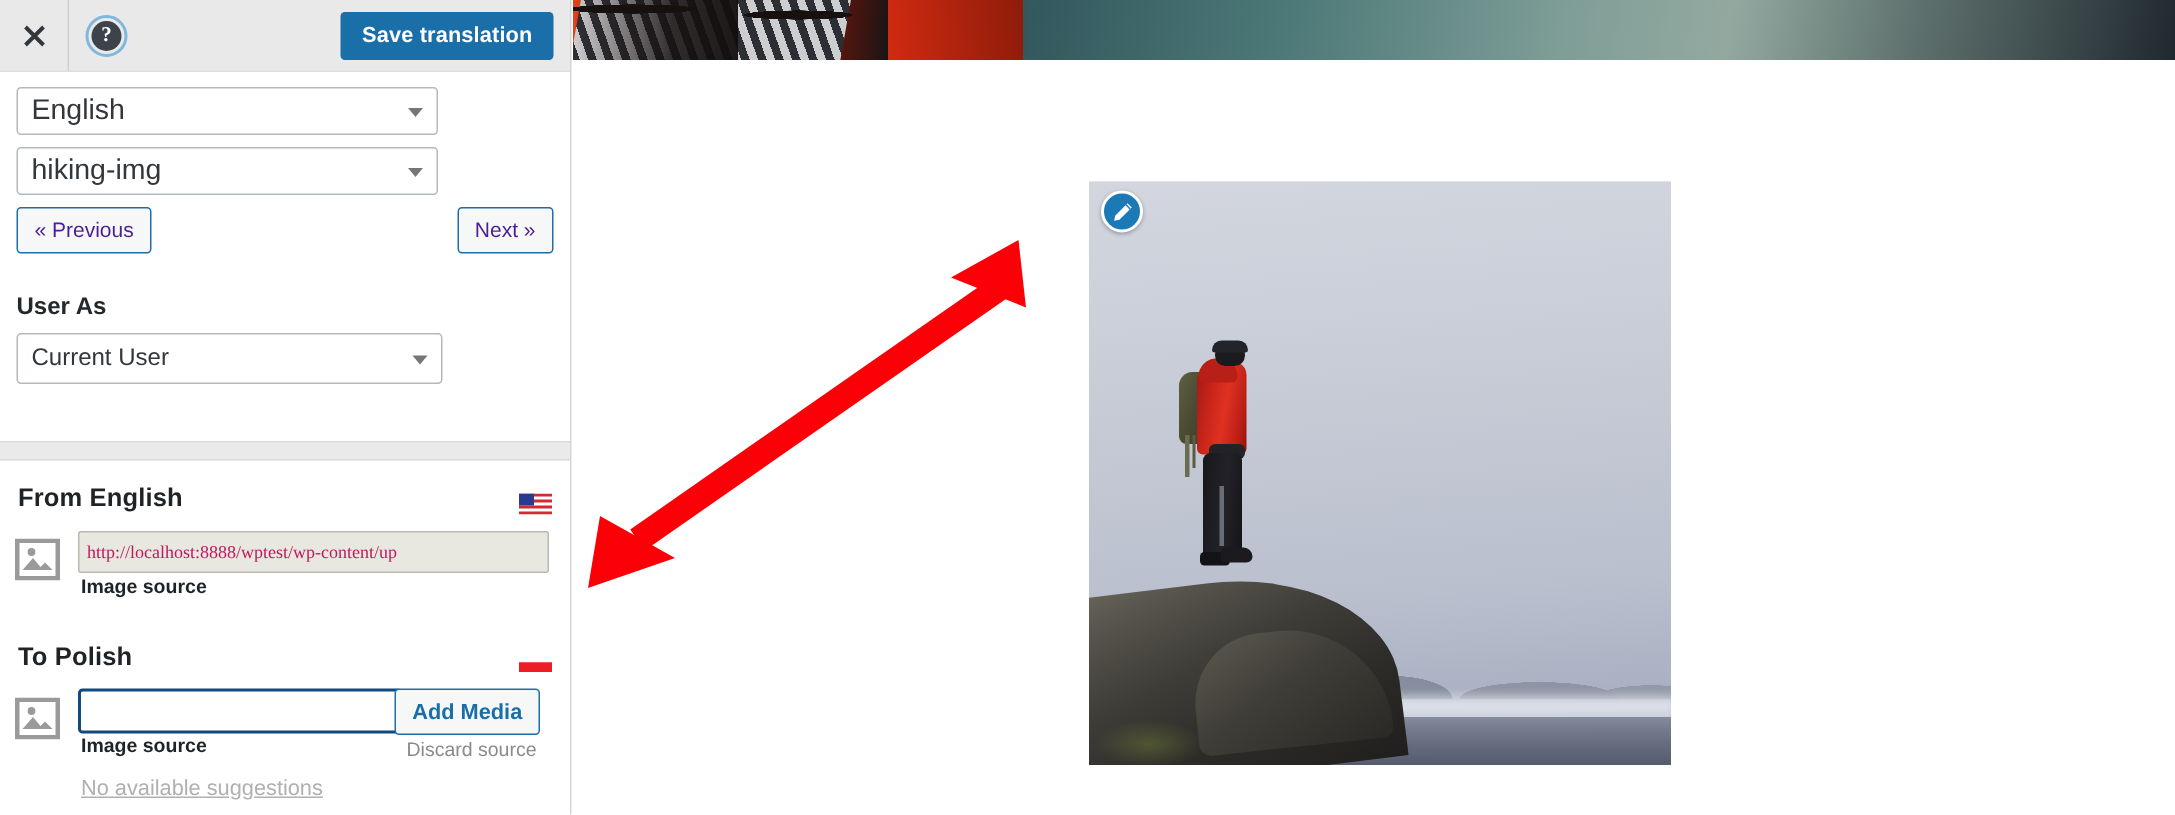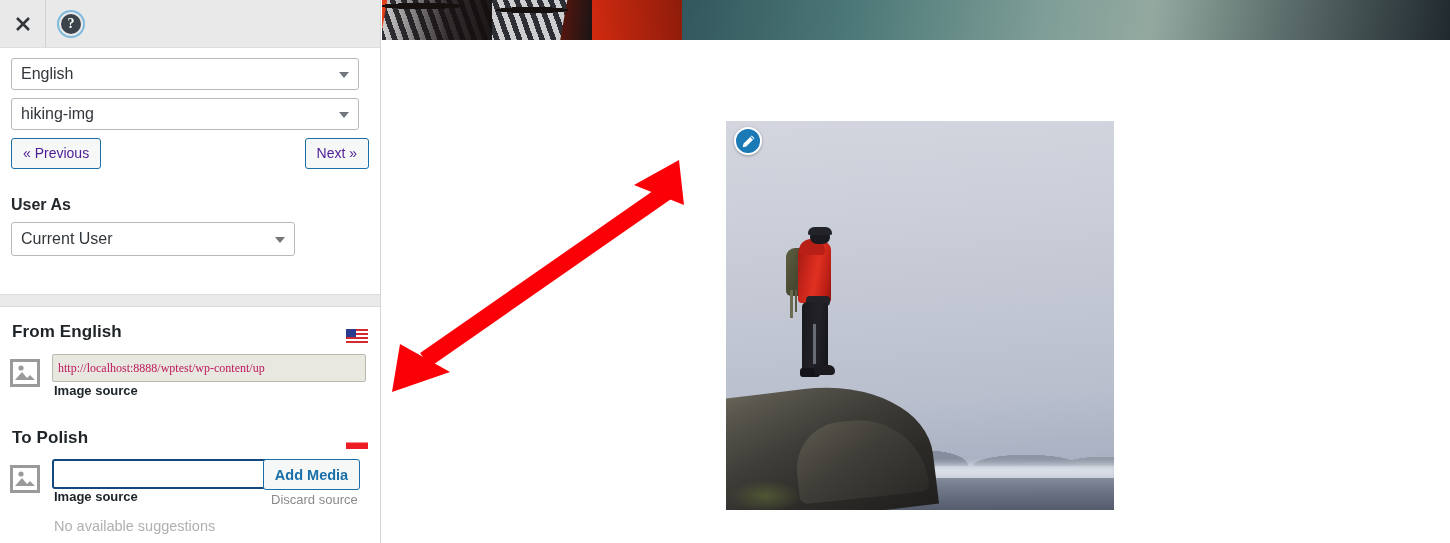--- a/index.html
+++ b/index.html
@@ -63,27 +63,27 @@
     font-family: "Liberation Sans", sans-serif;
     cursor: pointer;
     letter-spacing: 0.1px;
   }
 
   
   #top-panel { padding: 10px 0 0 0; background: #fff; }
   .wp-select {
     position: relative;
     margin: 0 auto 8px 11px;
-    width: 348px; height: 32px;
+    width: 281px; height: 32px;
     border: 1px solid #b4b9be;
     border-radius: 3px;
     background: #fff;
     display: flex; align-items: center;
     padding: 0 28px 0 9px;
-    font-size: 16px;
+    font-size: 19px;
     color: #32373c;
     cursor: pointer;
   }
   .caret {
     position: absolute; right: 9px; top: 50%;
     width: 0; height: 0; margin-top: -2px;
     border-left: 5px solid transparent;
     border-right: 5px solid transparent;
     border-top: 6px solid #72777c;
   }
@@ -189,21 +189,21 @@
     font-family: "Liberation Sans", sans-serif;
     cursor: pointer;
   }
   #discard-link {
     position: absolute; left: 271px; top: 33px;
     font-size: 13px; color: #8a8a8a;
     cursor: pointer;
   }
   #no-suggestions {
     margin: 12px 0 0 54px;
-    font-size: 14.5px; color: #b0b0b0;
+    font-size: 14.5px; color: #b0b0b0; text-decoration: underline;
   }
 
   
   #main {
     position: absolute; left: 382px; top: 0;
     width: 1068px; height: 543px;
     background: #ffffff;
   }
 
   
@@ -373,20 +373,21 @@
 
     <div id="toolbar">
       <div id="close-btn">
         <svg width="20" height="20" viewBox="0 0 20 20" aria-hidden="true">
           <path d="M4 4 L16 16 M16 4 L4 16" stroke="#32373c" stroke-width="2.6" stroke-linecap="butt"></path>
         </svg>
       </div>
       <div id="help-btn">
         <div class="qcirc">?</div>
       </div>
+      <button id="save-btn">Save translation</button>
     </div>
 
     <div id="top-panel">
 
       <div class="wp-select">
         <span>English</span>
         <span class="caret"></span>
       </div>
 
       <div class="wp-select">

